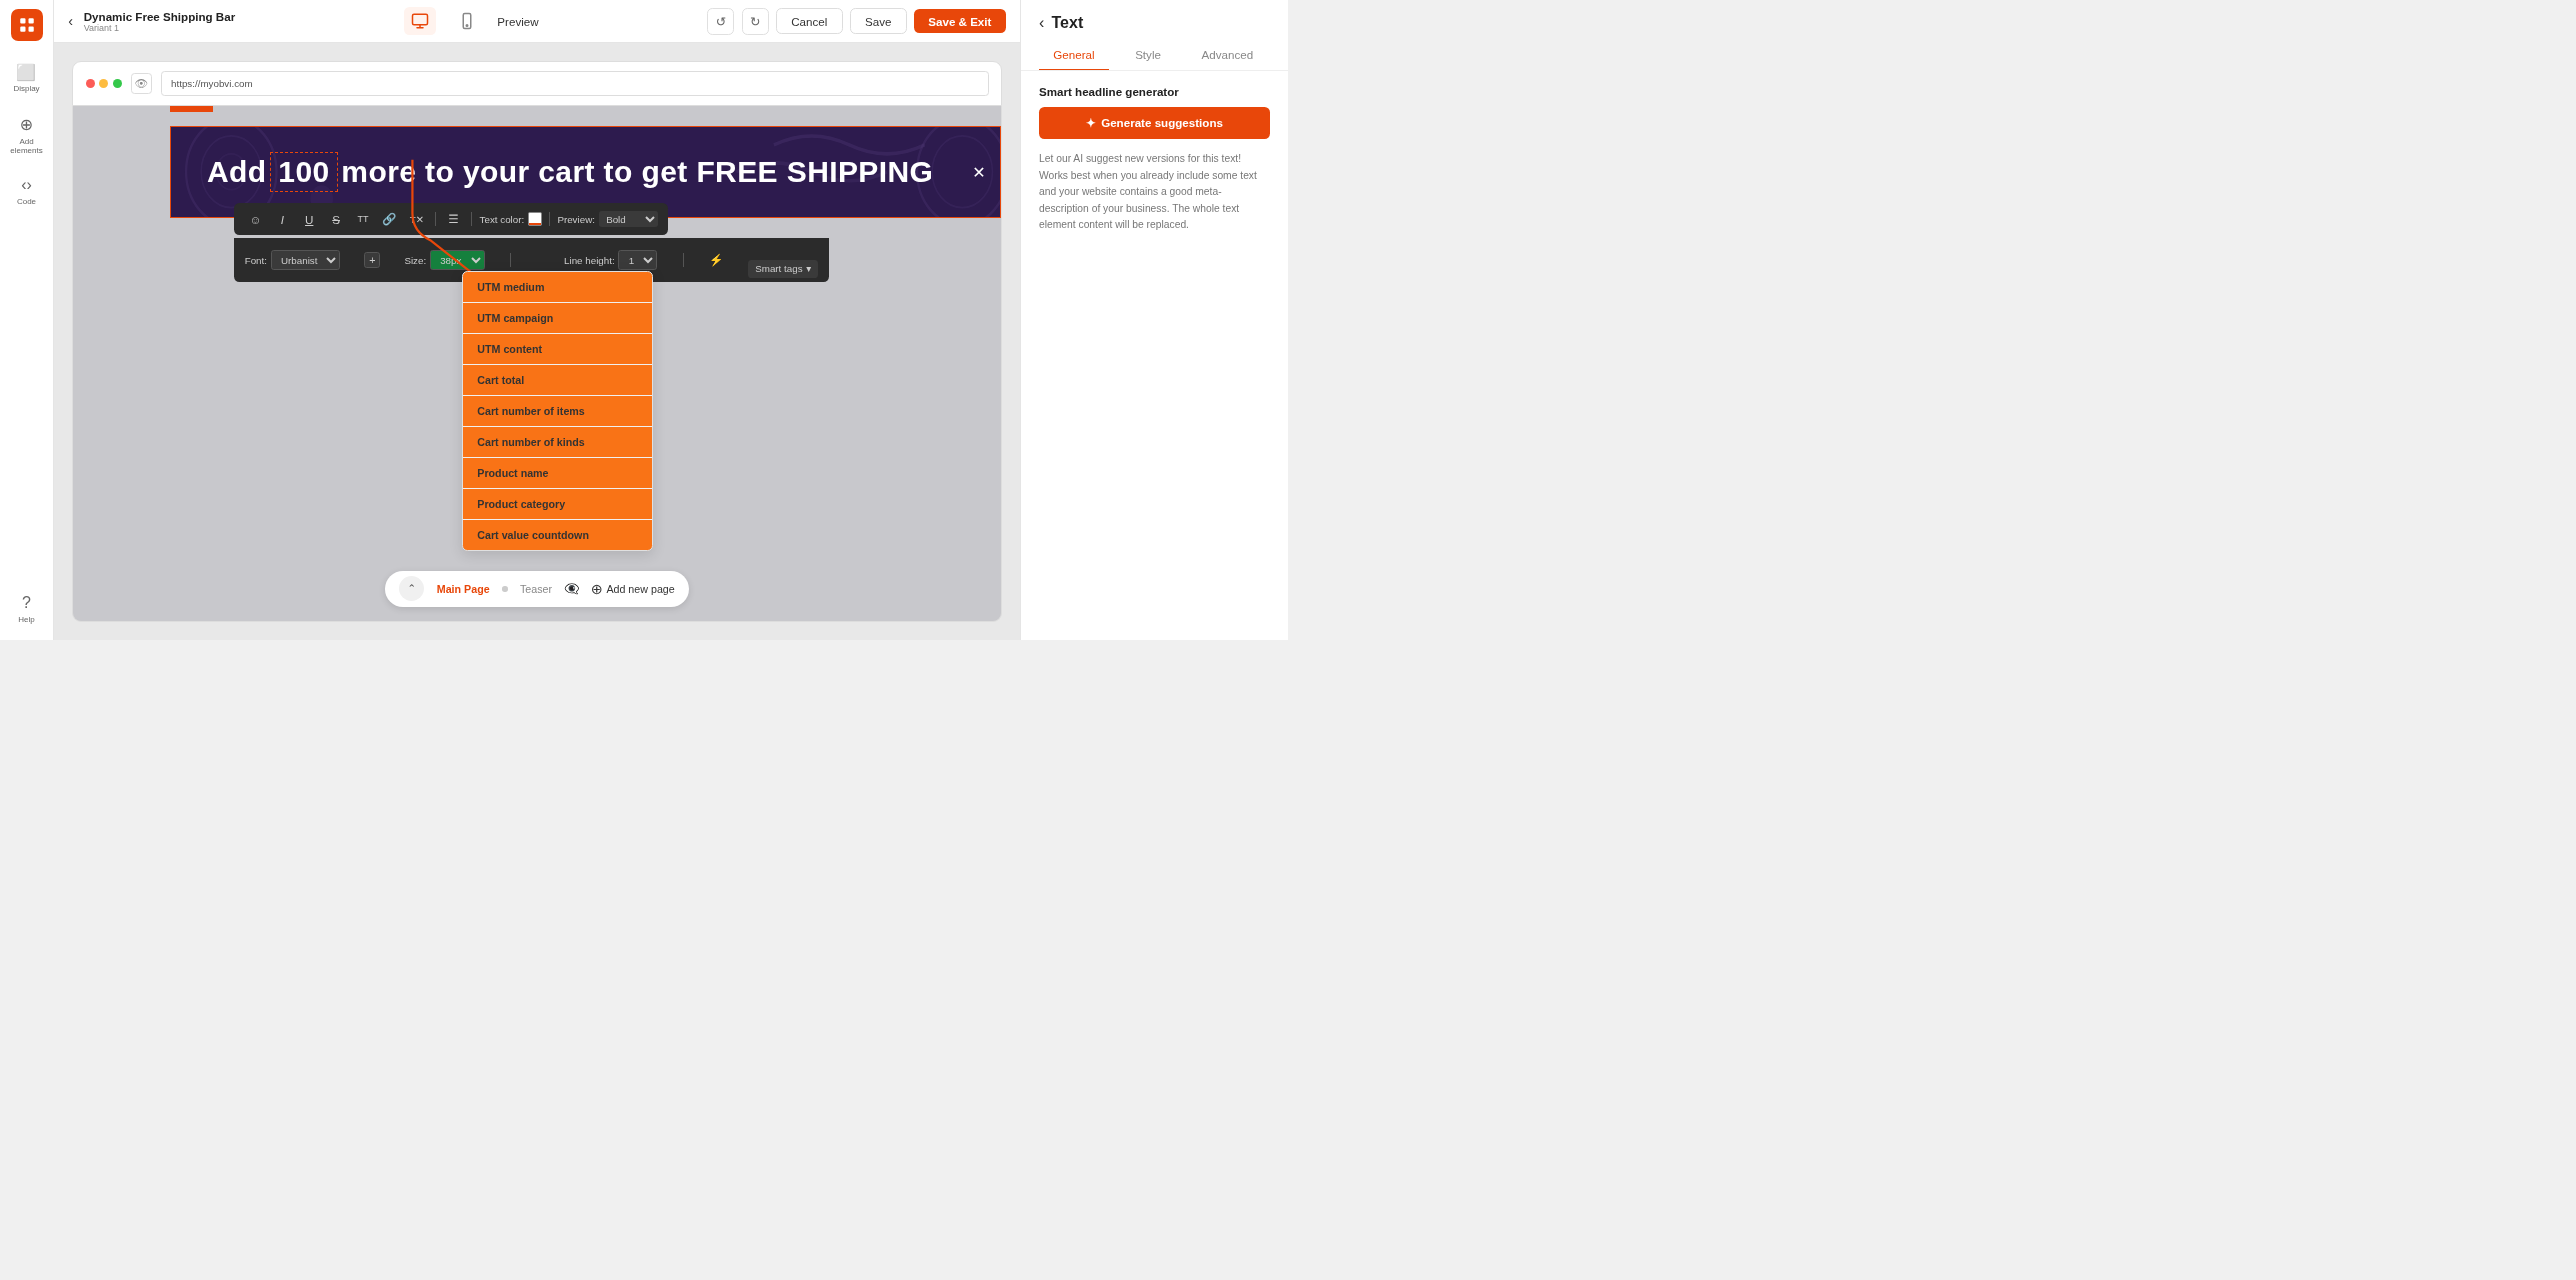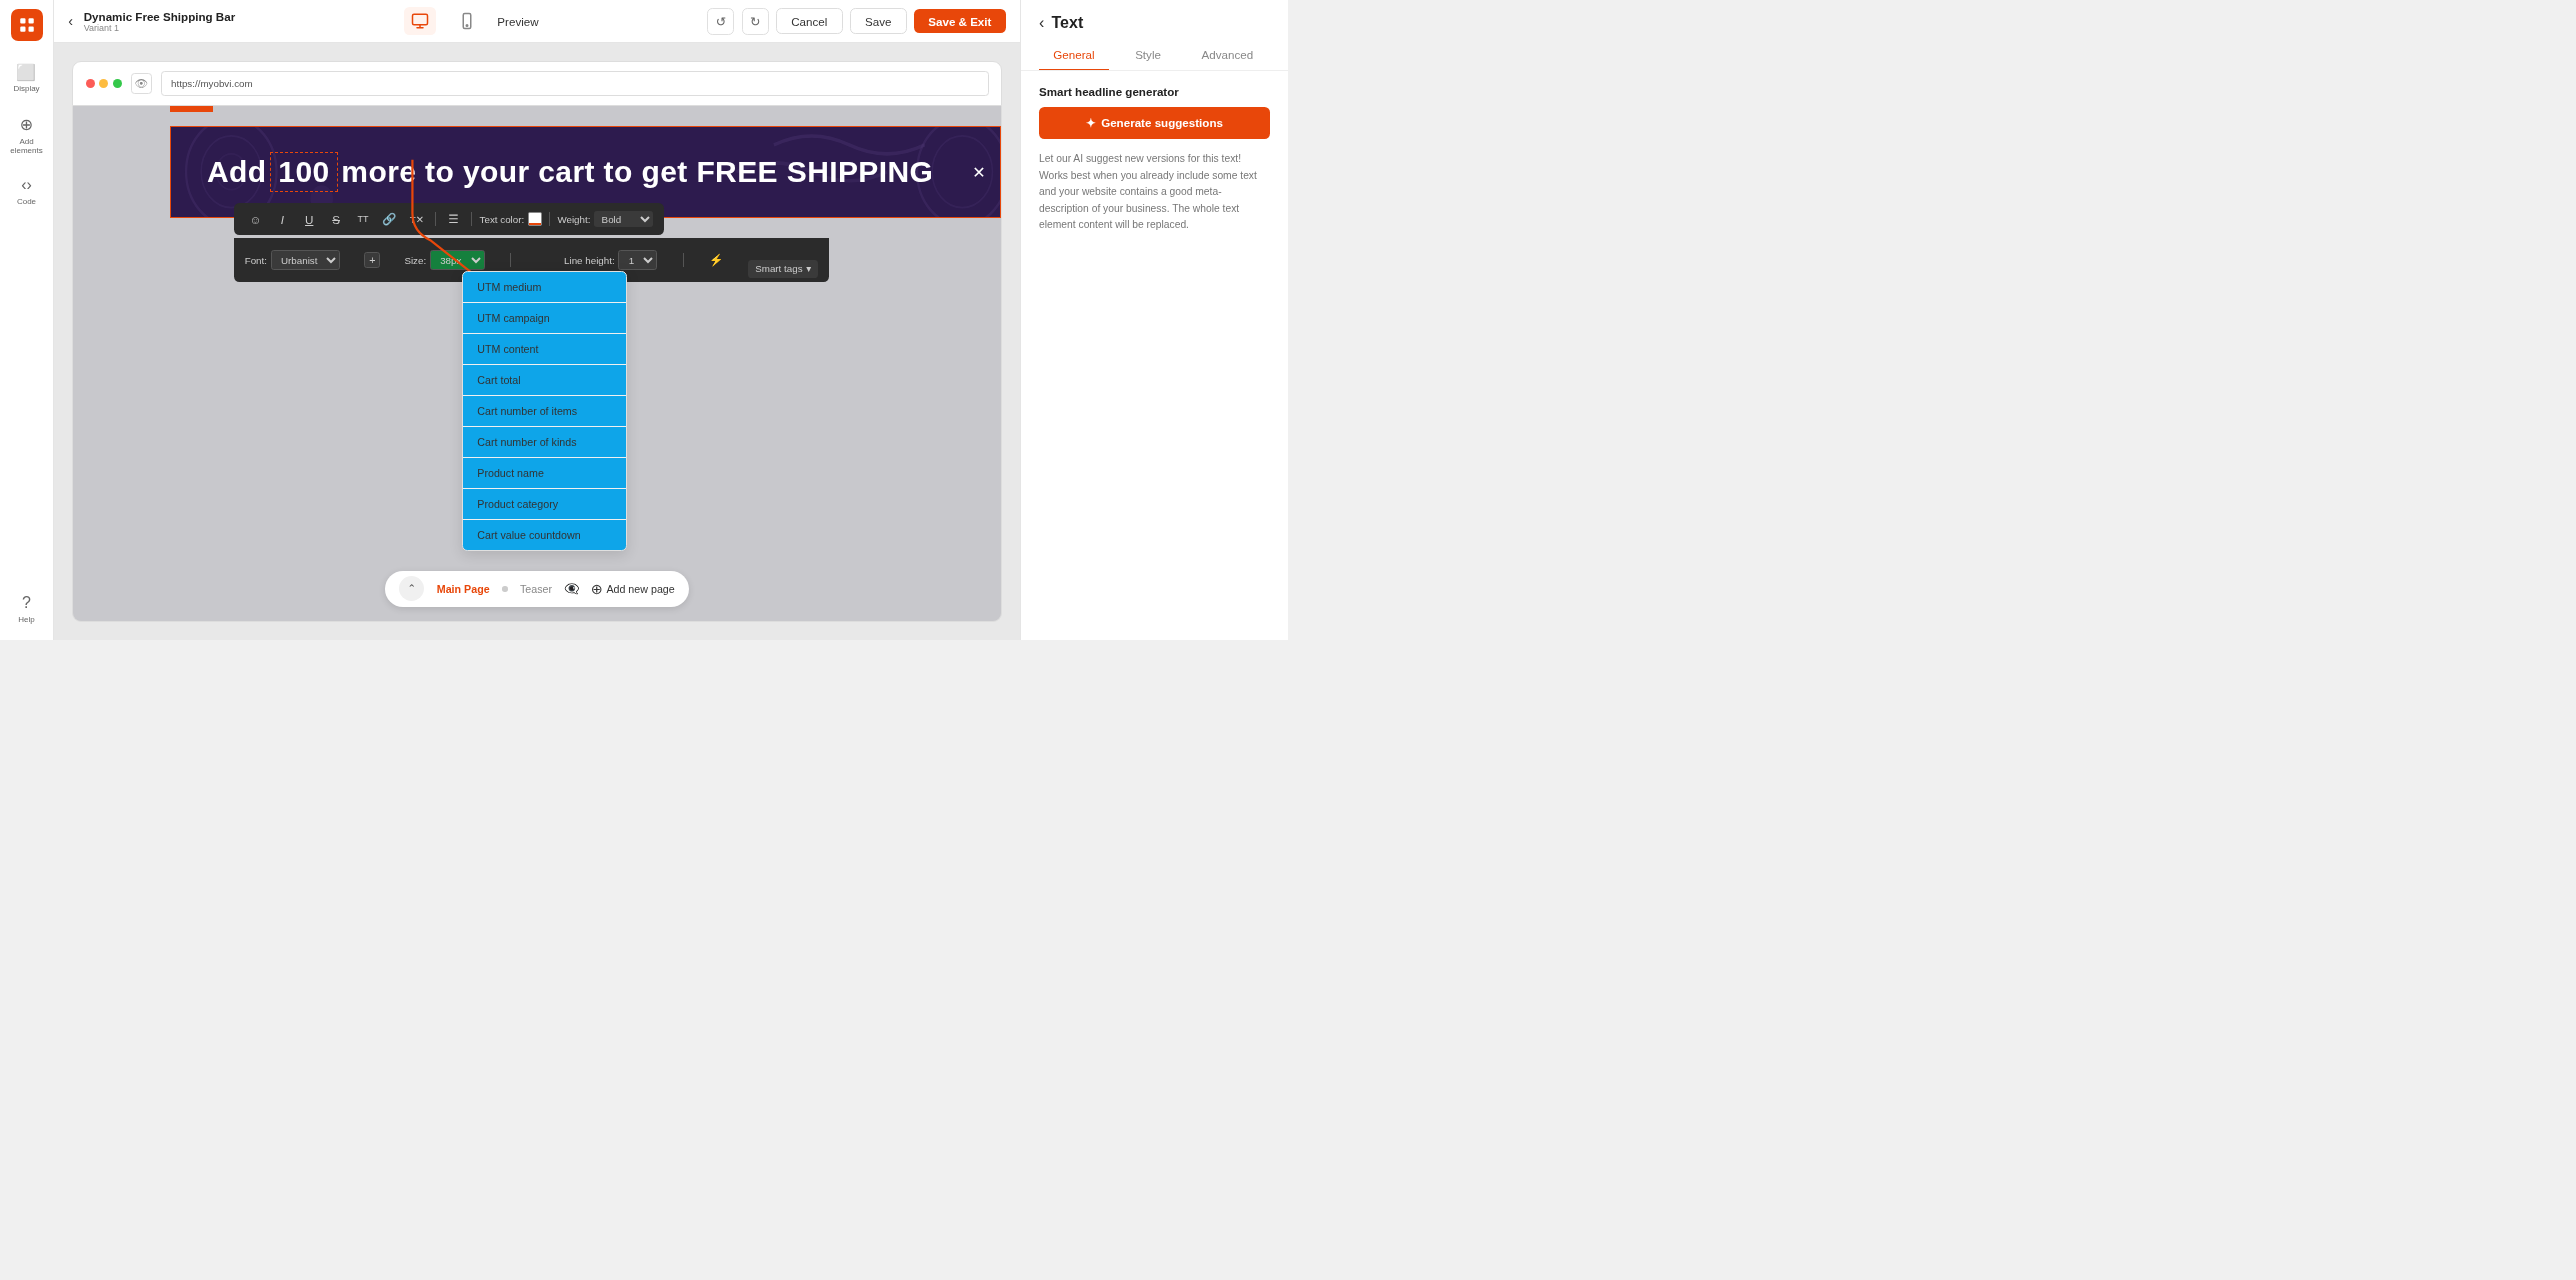--- a/index.html
+++ b/index.html
@@ -219,27 +219,28 @@
       background: #3a3a3a; border: none; color: #ccc;
       font-size: 9.8px; padding: 3.6px 7.2px; border-radius: 3.6px; cursor: pointer; margin-top: 17px;
     }
     .lightning-icon { color: #e8470a; font-size: 11.6px; }
 
     
     .smart-tags-dropdown {
       position: absolute;
       top: 159px;
       left: 394px;
-      background: #0ea5e9;
+      background: #f97316;
       border: 0.9px solid #e0e0e0;
       border-radius: 5.4px;
       box-shadow: 0 3.6px 14.3px rgba(0,0,0,0.12);
       z-index: 30;
-      width: 165px;
+      width: 191px;
       overflow: hidden;
+      font-weight: bold;
     }
     .dropdown-item {
       padding: 9px 14.3px;
       font-size: 10.7px;
       color: #333;
       cursor: pointer;
       border-bottom: 0.9px solid #f0f0f0;
     }
     .dropdown-item:last-child { border-bottom: none; }
 
@@ -450,21 +451,21 @@
         <button class="toolbar-btn">☰</button>
         <div class="toolbar-divider"></div>
         <div class="toolbar-color-section">
           <span>Text color:</span>
           <div style="width:14.3px;height:14.3px;background:#fff;border:0.9px solid #888;border-radius:1.8px;position:relative;">
             <div style="position:absolute;bottom:0;left:0;right:0;height:2.7px;background:#e8470a;"></div>
           </div>
         </div>
         <div class="toolbar-divider"></div>
         <div class="toolbar-weight-section">
-          <span>Weight:</span>
+          <span>Preview:</span>
           <select class="toolbar-select">
             <option>Bold</option>
             <option>Normal</option>
             <option>Light</option>
           </select>
         </div>
       </div>
 
       <div class="text-toolbar-row2" style="top:132px; left:161px;">
         <span class="font-section">

